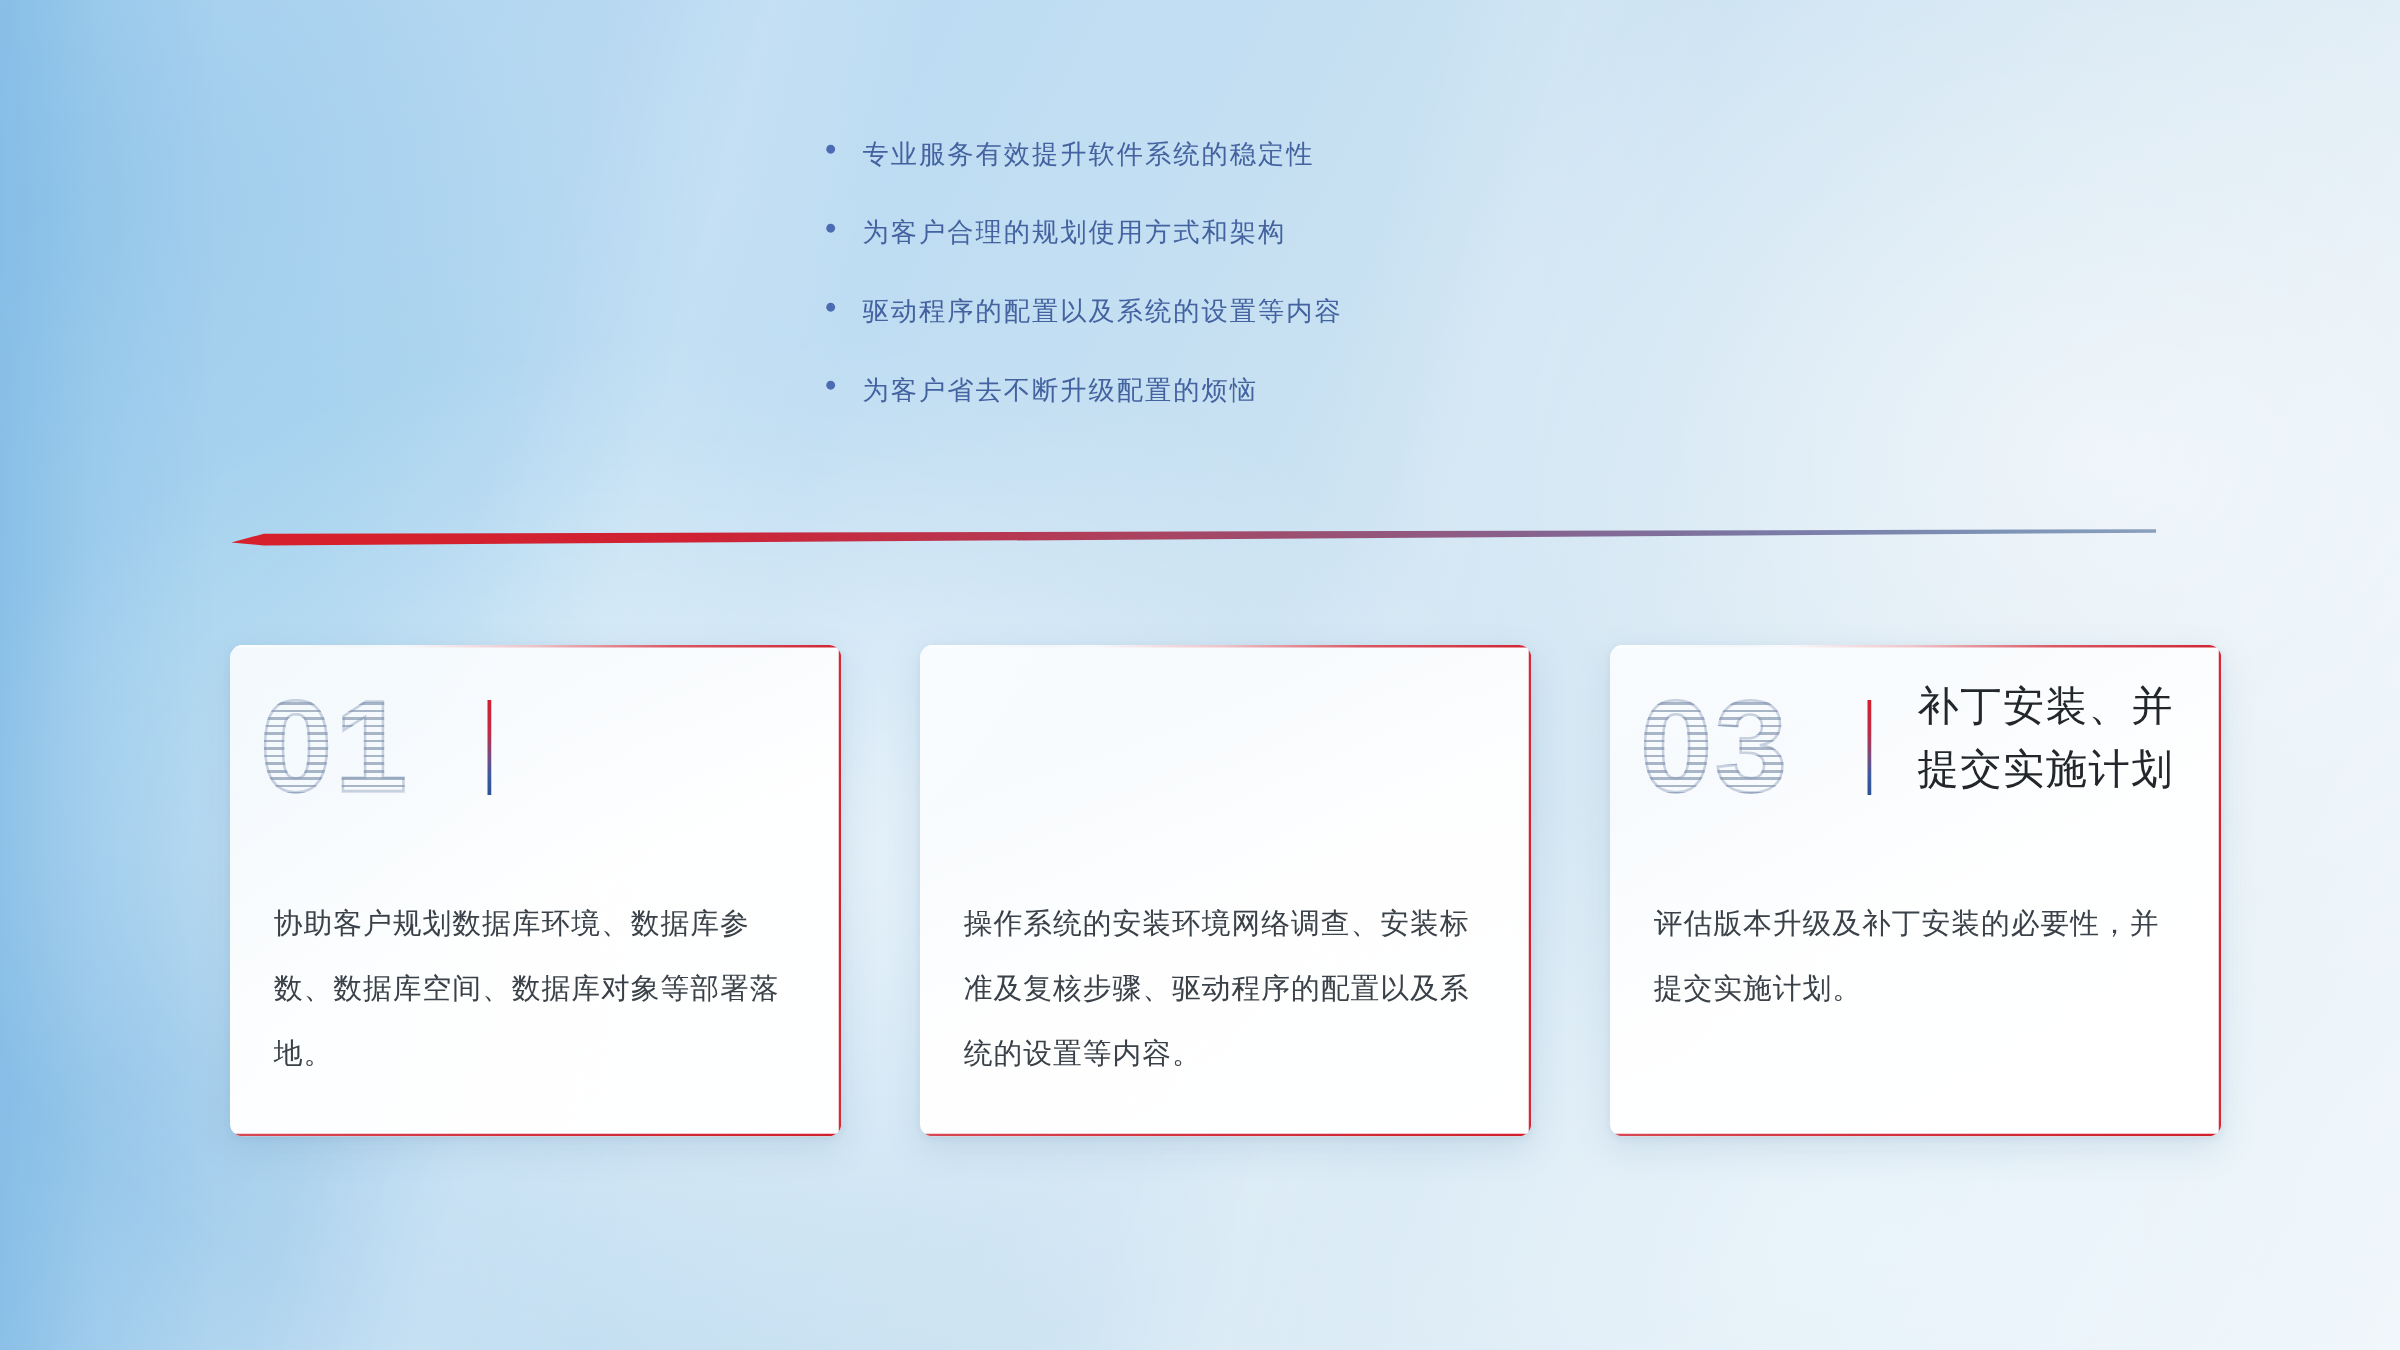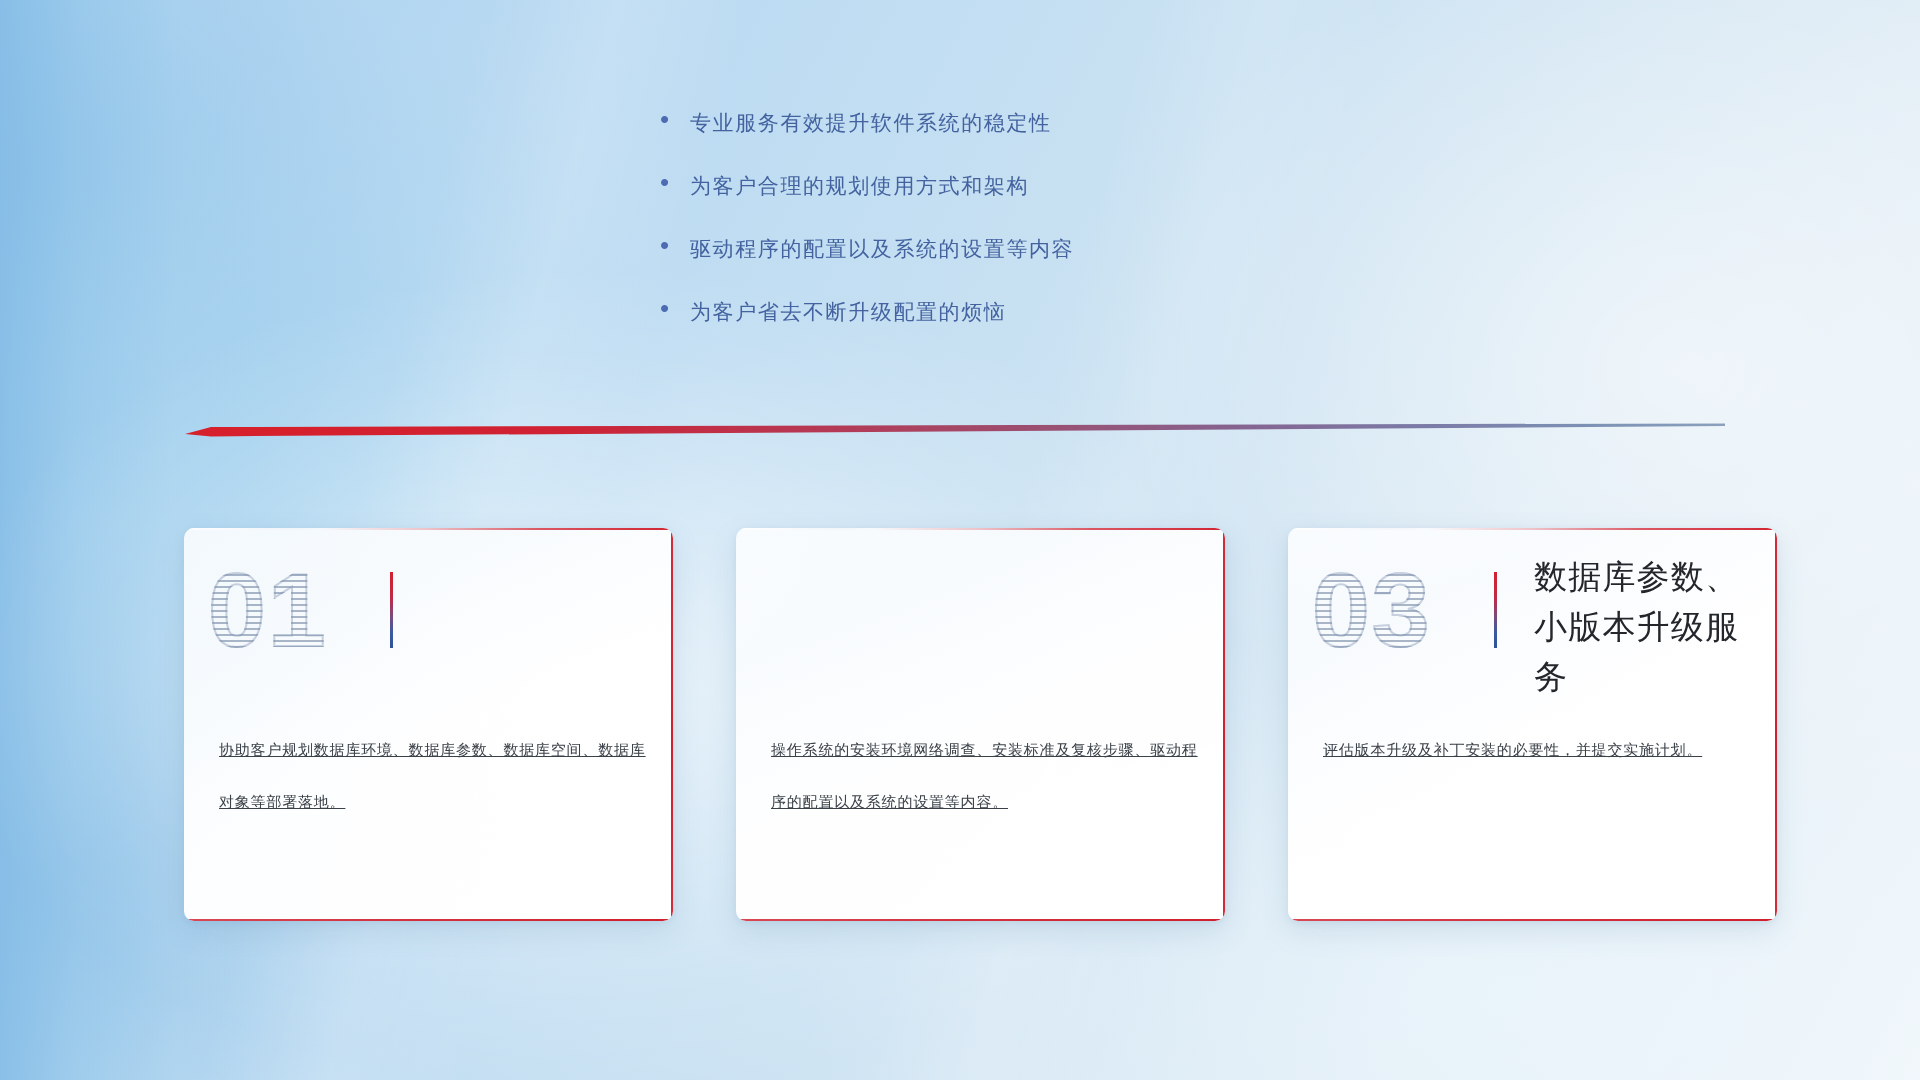--- a/index.html
+++ b/index.html
@@ -166,21 +166,20 @@
     background:
       linear-gradient(155deg,
         rgba(255,255,255,0.84) 0%,
         rgba(250,252,254,0.92) 22%,
         rgba(255,255,255,0.97) 52%,
         rgba(255,255,255,0.99) 100%);
     box-shadow:
       0 10px 28px rgba(88,128,170,0.16),
       0 2px 6px rgba(88,128,170,0.10);
     overflow: hidden;
-    margin-top: 12px;
   }
   .card-1 { left: 184px; }
   .card-2 { left: 736px; }
   .card-3 { left: 1288px; }
 
   
   .card-accent {
     position: absolute;
     inset: 0;
     border-radius: 10px;
@@ -286,26 +285,25 @@
     line-height: 50px;
     letter-spacing: 1.2px;
     color: #23262b;
     font-weight: 500;
   }
   .card-body {
     position: absolute;
     left: 35px;
     right: 26px;
     top: 196px;
-    font-size: 15px;
+    font-size: 23px;
     line-height: 52px;
     letter-spacing: 0.8px;
     color: #3b4148;
     font-weight: 400;
-    text-decoration: underline;
   }
 </style>
 </head>
 <body>
 
 <div id="stage">
 
   <div class="bg-layer bg-base"></div>
   <div class="bg-layer bg-topleft"></div>
   <div class="bg-layer bg-cyan"></div>
@@ -388,20 +386,20 @@
     <div class="card card-3">
       <div class="card-accent">
         <div class="edge-left-top"></div>
         <div class="edge-top"></div>
         <div class="edge-right"></div>
         <div class="edge-bottom"></div>
       </div>
       <div class="card-head">
         <div class="card-num">03</div>
         <div class="card-rule"></div>
-        <div class="card-title">数据库参数、小版本升级服务</div>
+        <div class="card-title">补丁安装、并提交实施计划</div>
       </div>
       <div class="card-body">评估版本升级及补丁安装的必要性，并提交实施计划。</div>
     </div>
 
   </div>
 
 </div>
 
 </body></html>

